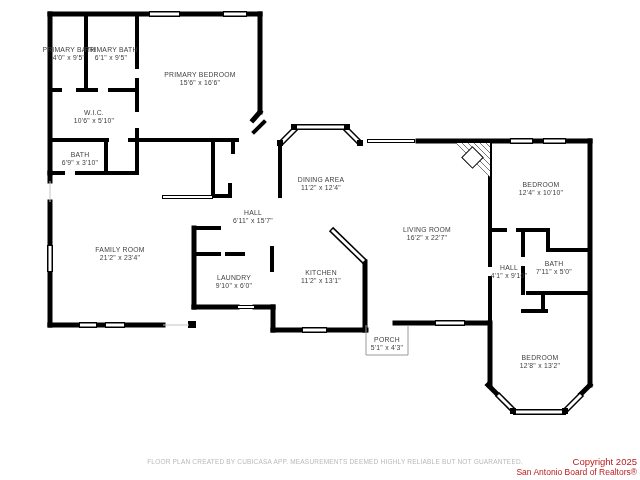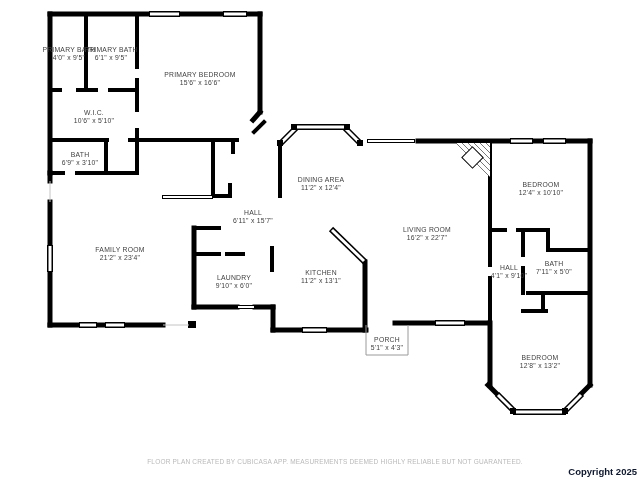--- a/index.html
+++ b/index.html
@@ -14,21 +14,21 @@
   .win-b{stroke:#000;stroke-width:6;stroke-linecap:butt;}
   .win-w{stroke:#fff;stroke-width:3;stroke-linecap:butt;}
   .win-b-thin{stroke:#000;stroke-width:4;stroke-linecap:butt;}
   .win-w-thin{stroke:#fff;stroke-width:2;stroke-linecap:butt;}
   .thin-gray{stroke:#c4c4c4;stroke-width:1;}
   .porch-line{stroke:#9a9a9a;stroke-width:1;fill:none;}
   .hatch{stroke:#555;stroke-width:0.8;}
   .disclaimer{position:absolute;left:30px;right:0;top:458px;text-align:center;
         font-size:6.5px;letter-spacing:0.2px;color:#b9b9b9;}
   .copyright{position:absolute;right:3px;bottom:2px;text-align:right;
-        font-weight:bold;color:#0f172a;line-height:1.15;}
+        font-weight:normal;color:#b91c1c;line-height:1.15;}
   .copyright .line1{font-size:9.5px;}
   .copyright .line2{font-size:8.5px;}
 </style>
 </head>
 <body>
 
 <div class="stage">
 <svg width="640" height="480" viewBox="0 0 640 480">
 
   <g class="walls ext">
@@ -262,14 +262,15 @@
     <g>
       <text class="room-name" x="387" y="342">PORCH</text>
       <text class="room-dims" x="387" y="350">5'1" x 4'3"</text>
     </g>
   </g>
 </svg>
 
   <div class="disclaimer">FLOOR PLAN CREATED BY CUBICASA APP. MEASUREMENTS DEEMED HIGHLY RELIABLE BUT NOT GUARANTEED.</div>
   <div class="copyright">
     <div class="line1">Copyright 2025</div>
+    <div class="line2">San Antonio Board of Realtors®</div>
   </div>
 </div>
 
 </body></html>

